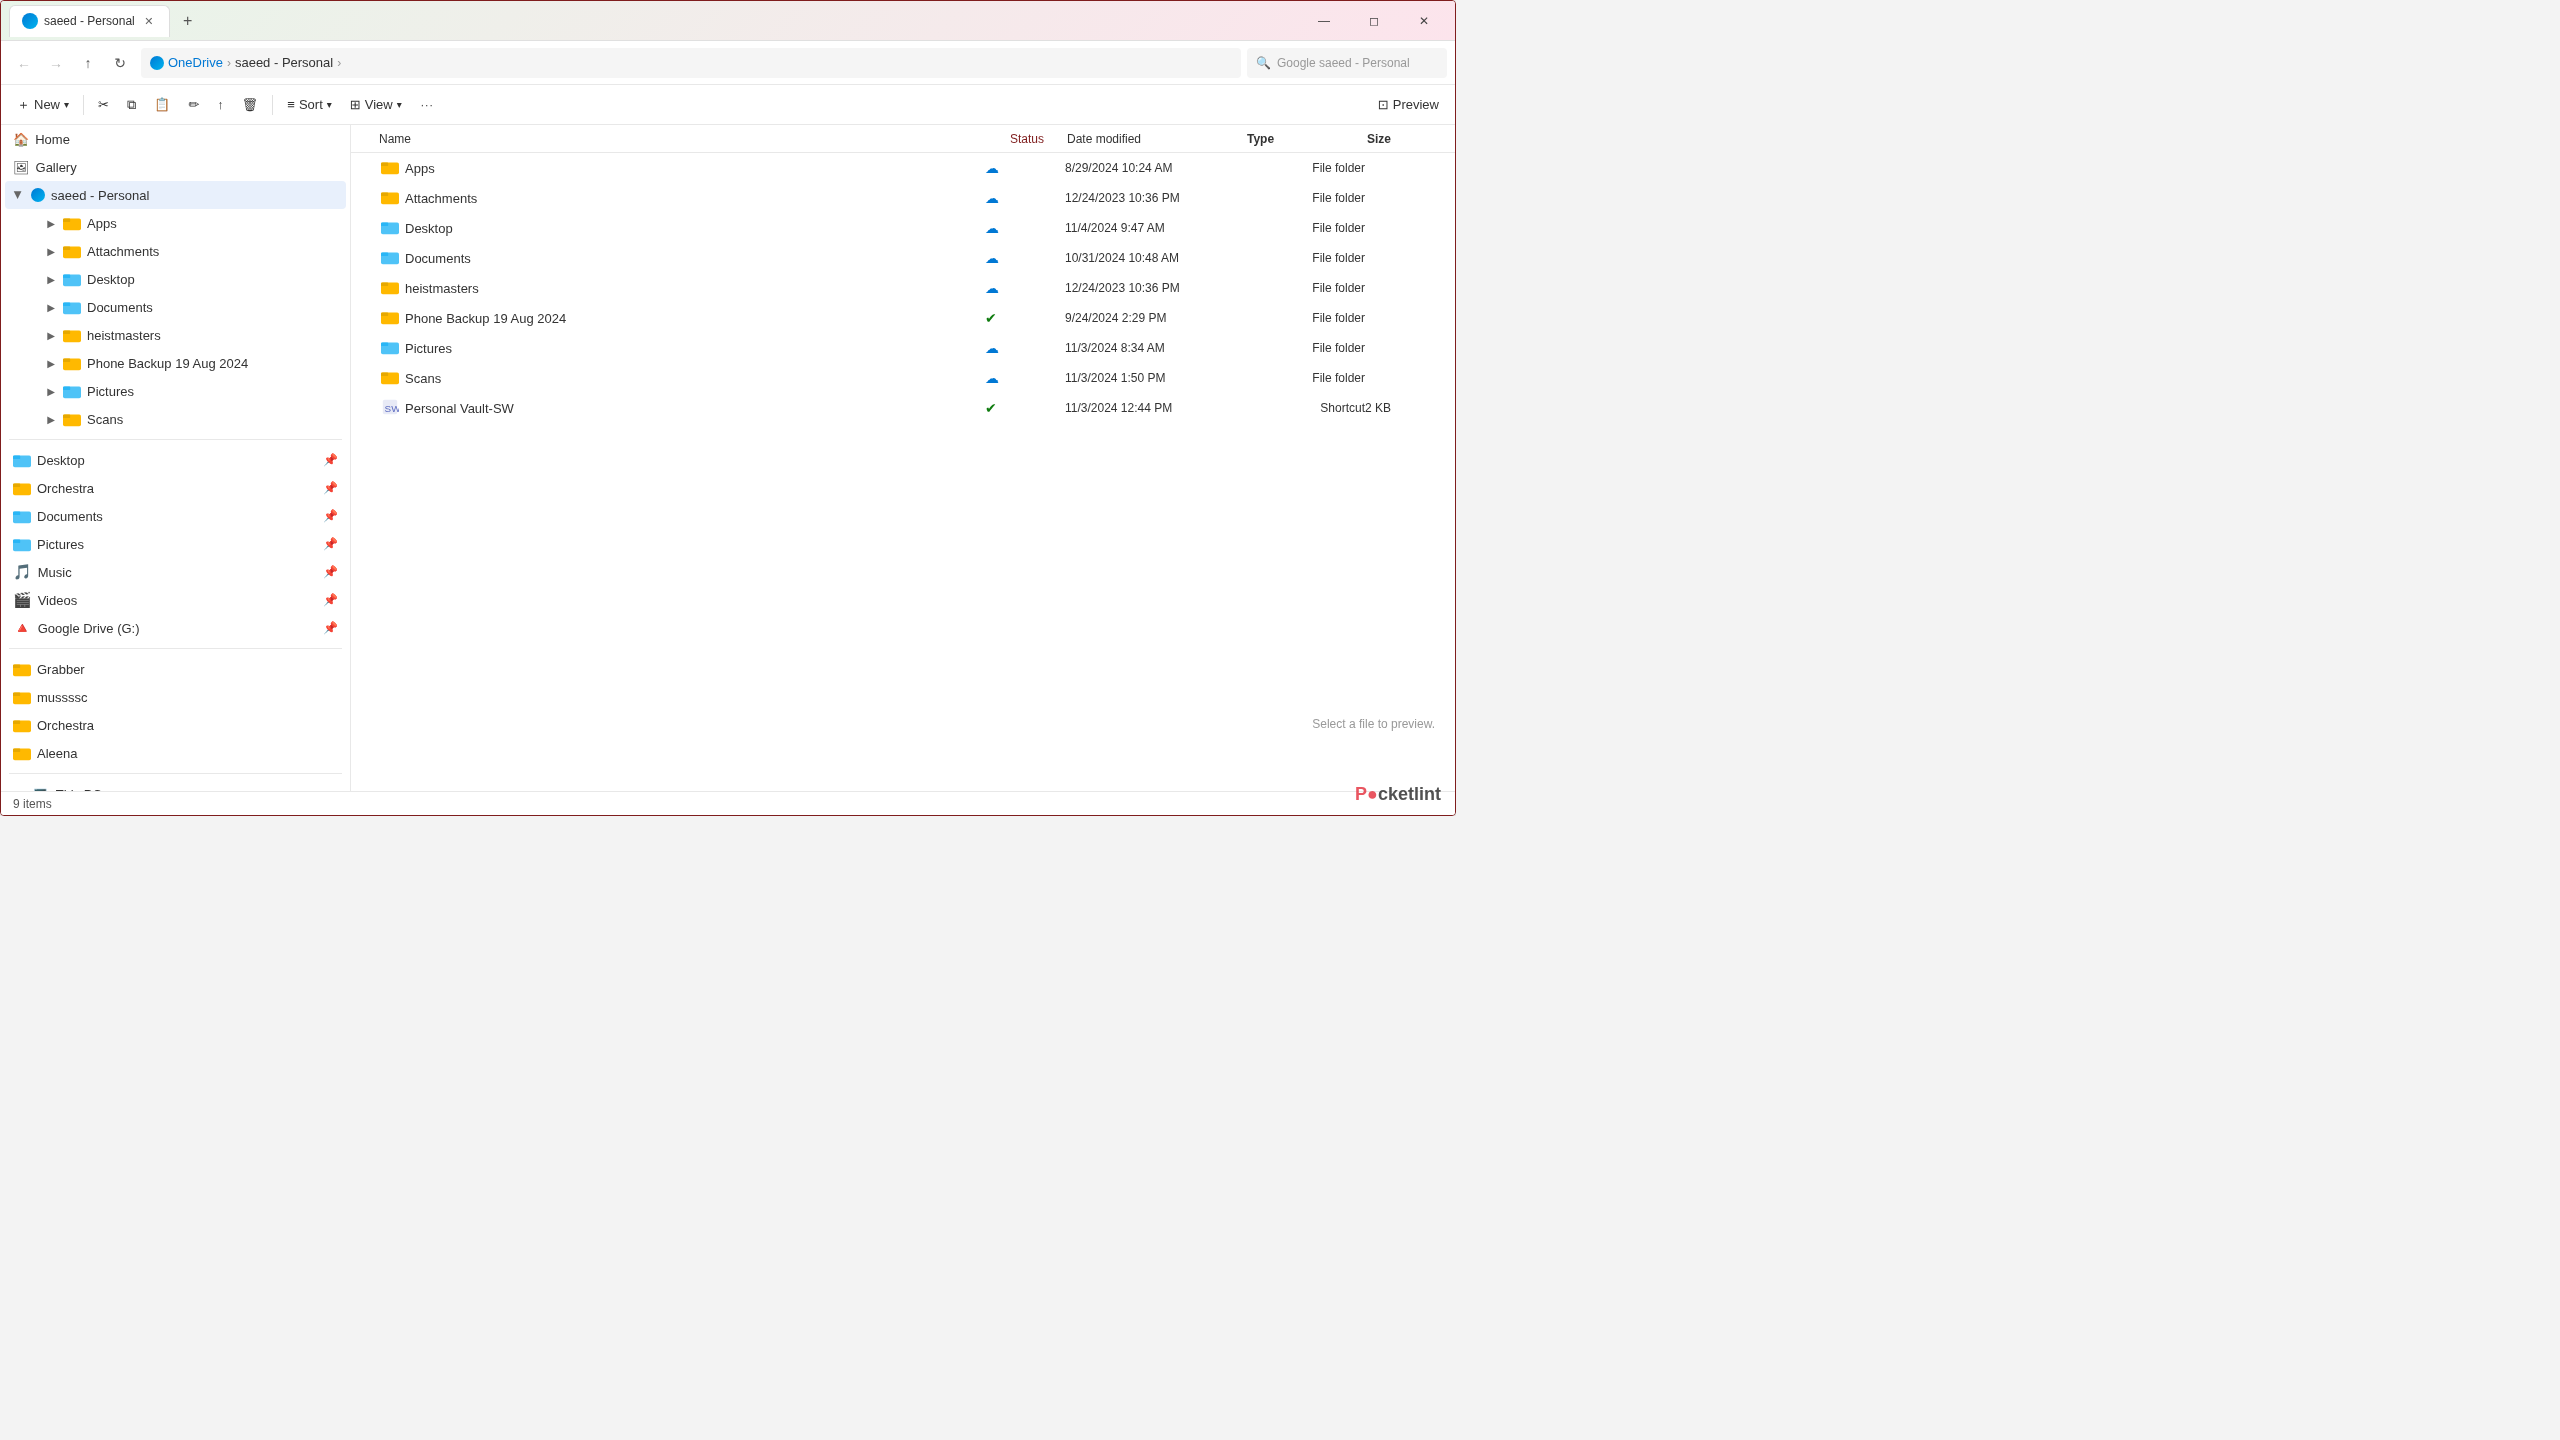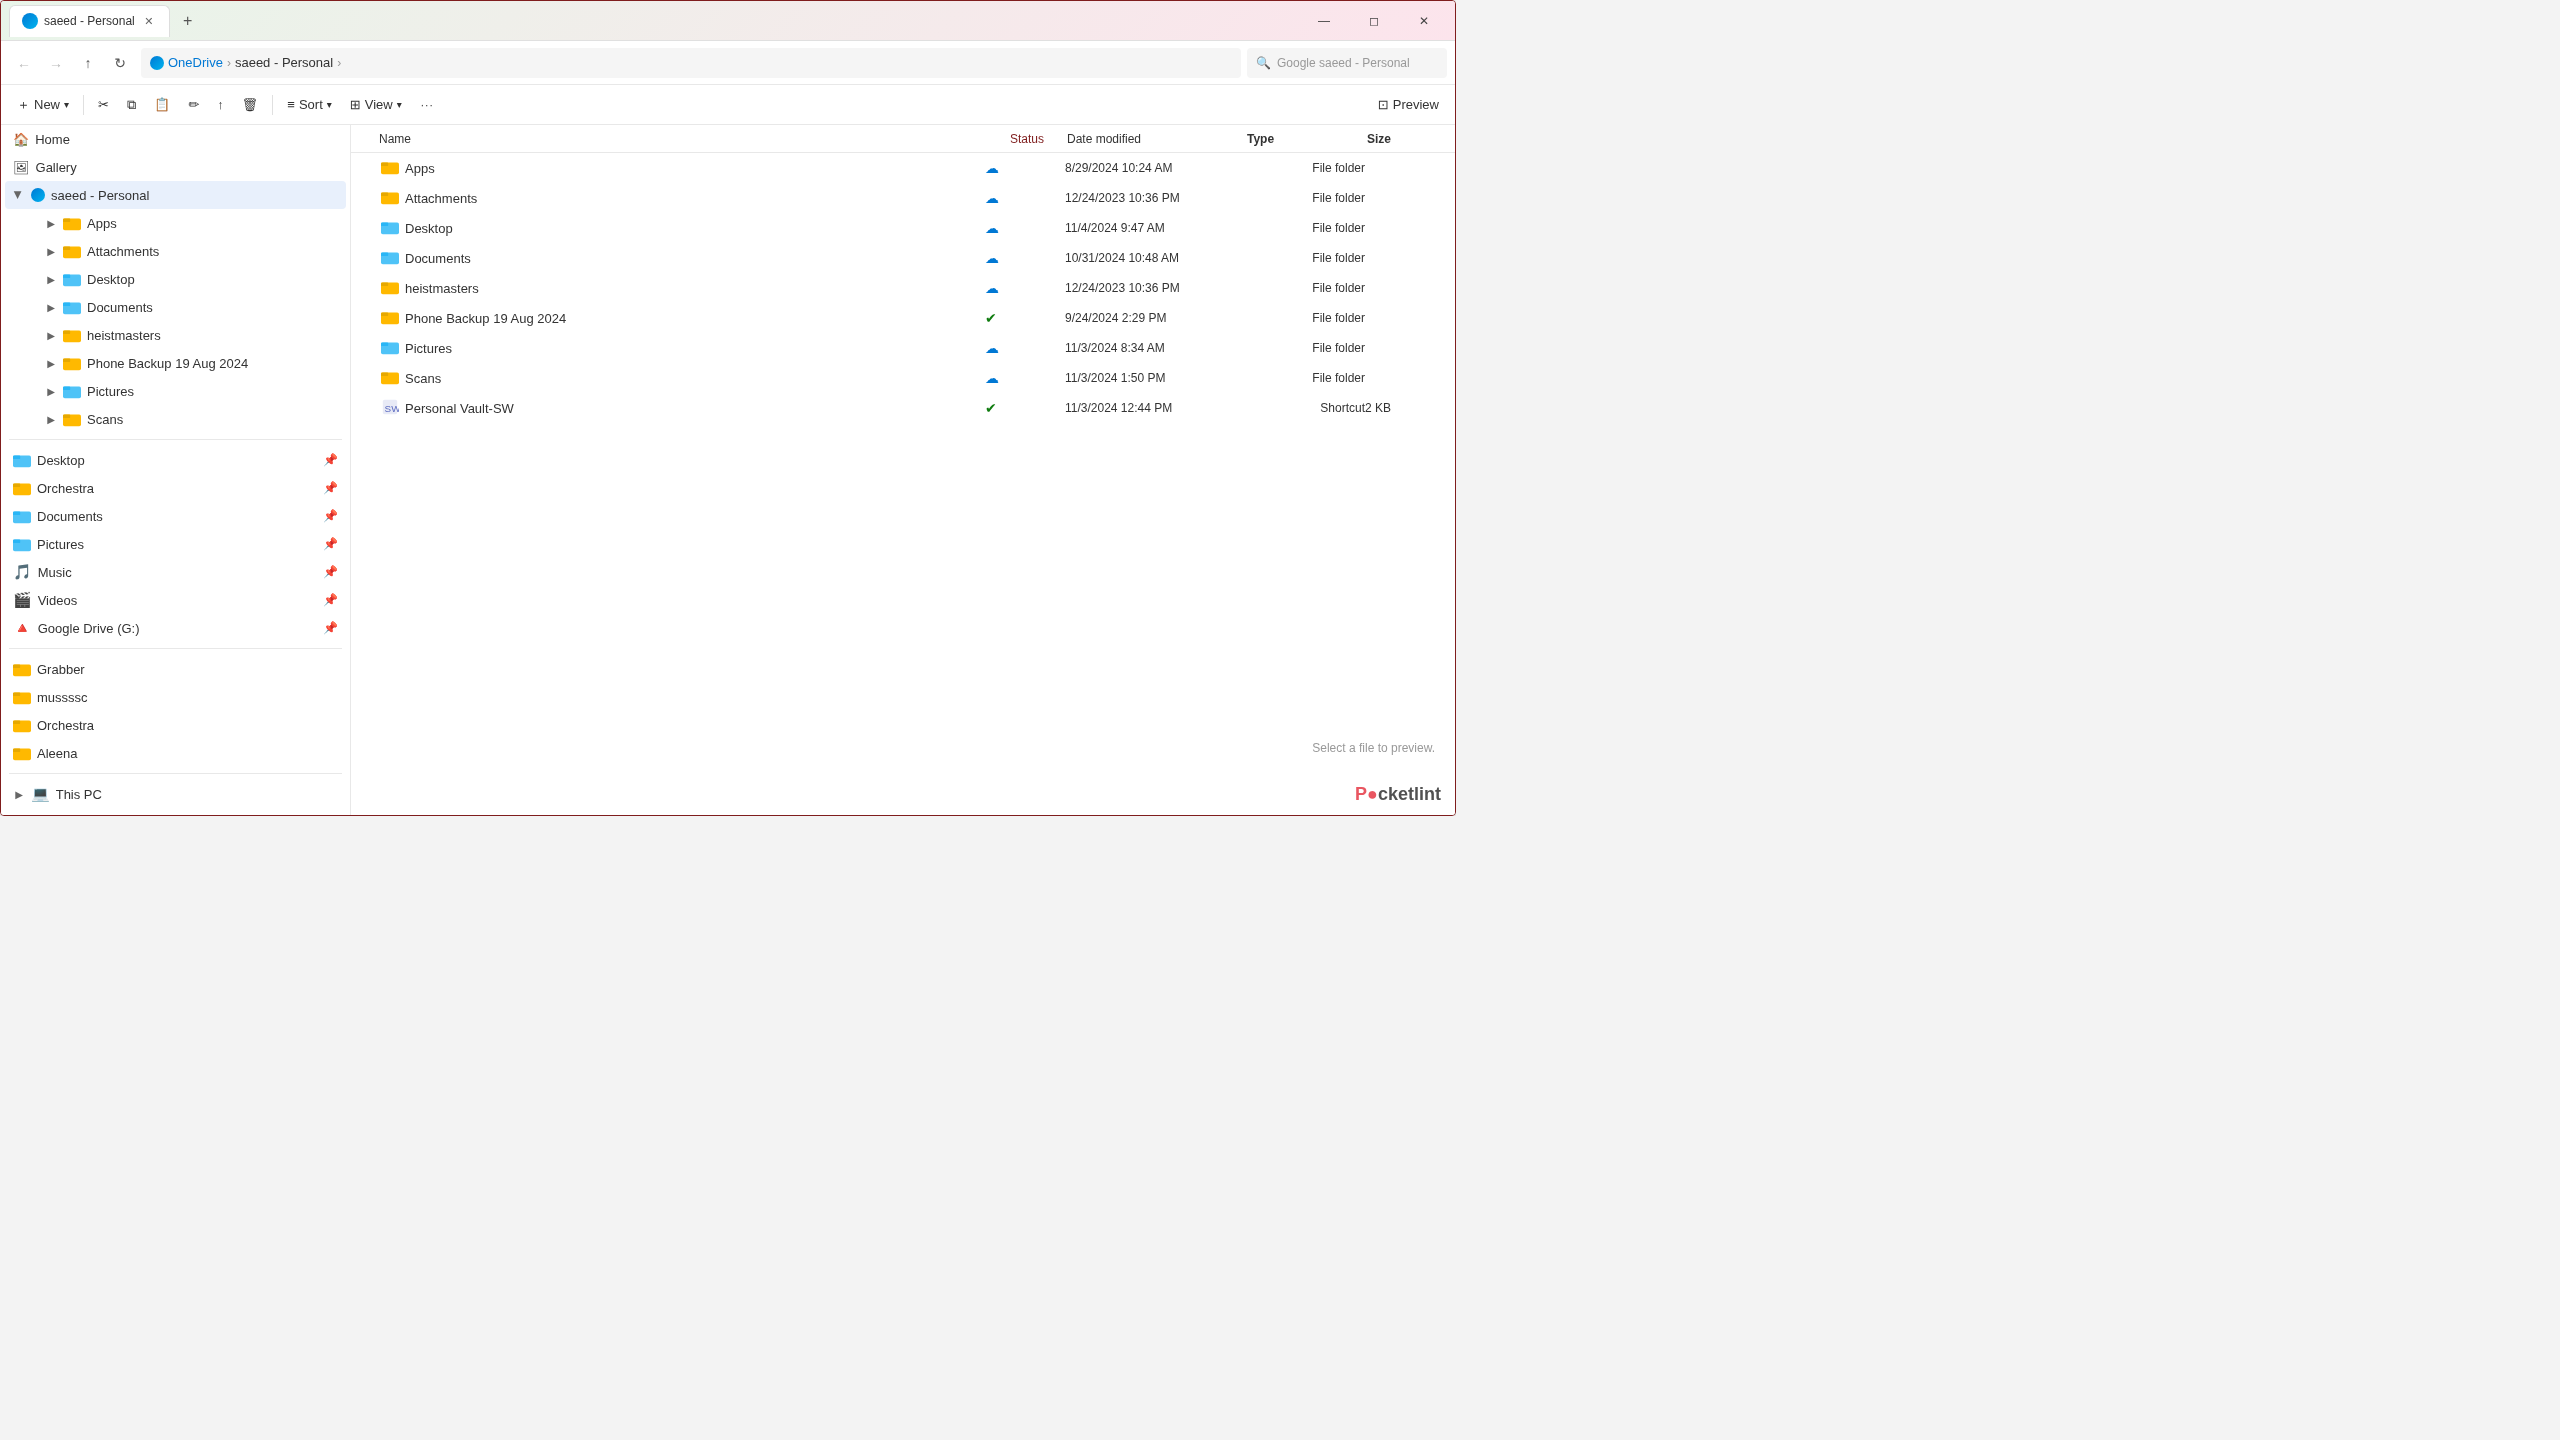--- a/index.html
+++ b/index.html
@@ -753,17 +753,20 @@
     <div class="col-date-cell">11/3/2024 12:44 PM</div>
     <div class="col-type-cell">Shortcut</div>
     <div class="col-size-cell">2 KB</div>
   </div>
         </div>
 
       <div class="preview-hint" style="position:absolute;bottom:60px;right:20px;font-size:12px;color:#999;">Select a file to preview.</div>
     </div>
   </div>
 
+  <div class="status-bar">
+    <span>9 items</span>
+  </div>
 
   <div class="watermark">
     <span style="color:#e63946;">P</span><span style="color:#e63946;">●</span>cketlint
   </div>
 </div>
 
 </body></html>

